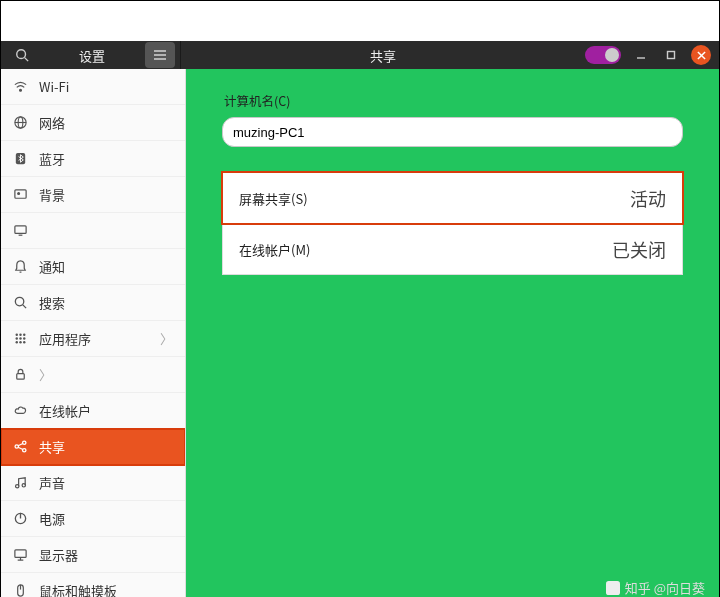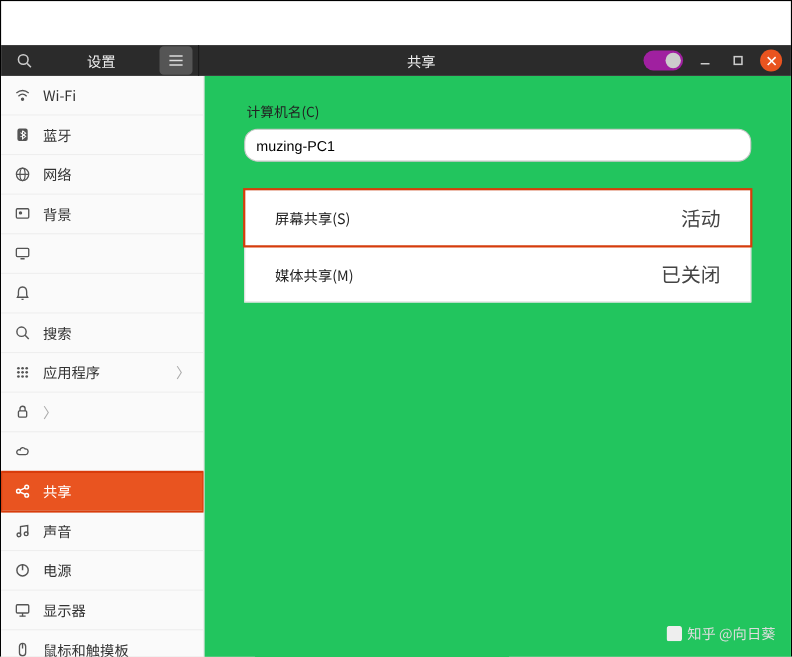--- a/index.html
+++ b/index.html
@@ -21,25 +21,25 @@
 .sidebar-item { height: 36px; display: flex; align-items: center; padding: 0 12px; gap: 11px; color: #333; border-bottom: 1px solid #eee; cursor: pointer; }
 .sidebar-item.active { background: #e95420; color: #fff; }
 .sidebar-item.hl { outline: 2px solid #d83c0b; outline-offset: -1px; position: relative; z-index: 1; }
 .sidebar-icon { width: 15px; height: 15px; display: flex; align-items: center; justify-content: center; color: #555; flex-shrink: 0; }
 .sidebar-item.active .sidebar-icon { color: #fff; }
 .sidebar-label { flex: 1; font-size: 13px; }
 .chevron { color: #aaa; font-size: 13px; }
 .content { flex: 1; padding: 22px 36px; background: #22c55e; }
 .section-label { font-size: 12.5px; color: #222; margin-bottom: 7px; padding-left: 2px; }
 .text-input { width: 100%; height: 30px; border: 1px solid #c8c8c8; border-radius: 12px; padding: 0 10px; font-size: 13px; background: #fff; margin-bottom: 25px; }
-.setting-row { height: 52px; background: #fff; border: 1px solid #ddd; display: flex; align-items: center; padding: 0 27px; justify-content: space-between; cursor: pointer; margin-bottom: -1px; }
+.setting-row { height: 52px; background: #fff; border: 1px solid #ddd; display: flex; align-items: center; padding: 0 16px; justify-content: space-between; cursor: pointer; margin-bottom: -1px; }
 .setting-row.hl { outline: 2px solid #d83c0b; outline-offset: -1px; position: relative; z-index: 2; }
 .setting-label { font-size: 13px; color: #222; }
 .setting-status { font-size: 18px; color: #444; }
-.watermark { position: absolute; right: 15px; bottom: 12px; color: #ddd; font-size: 13px; display: flex; align-items: center; gap: 5px; pointer-events: none; }
+.watermark { position: absolute; right: 15px; bottom: 0; color: #ddd; font-size: 13px; display: flex; align-items: center; gap: 5px; pointer-events: none; }
 </style>
 </head>
 <body>
 
 <div class="window">
   <div class="titlebar">
     <div class="titlebar-left">
       <div class="search-btn">
         <svg width="14" height="14" viewBox="0 0 16 16" fill="none" stroke="#ccc" stroke-width="1.6">
             <circle cx="7" cy="7" r="5"></circle>
@@ -83,39 +83,39 @@
             <svg width="15" height="15" viewBox="0 0 16 16" fill="none" stroke="currentColor" stroke-width="1.3">
               <path d="M2 6 Q8 1 14 6"></path>
               <path d="M4 9 Q8 5 12 9"></path>
               <circle cx="8" cy="12" r="1" fill="currentColor"></circle>
             </svg>
           </span>
           <span class="sidebar-label">Wi-Fi</span>
         </div>
         <div class="sidebar-item">
           <span class="sidebar-icon">
-            <svg width="15" height="15" viewBox="0 0 16 16">
-              <rect x="3" y="2" width="10" height="12" rx="2" fill="currentColor"></rect>
-              <path d="M8 4 L8 12 L11 9.5 L6 6 M8 4 L11 6.5 L6 10" stroke="#fafafa" stroke-width="1" fill="none"></path>
-            </svg>
-          </span>
-          <span class="sidebar-label">蓝牙</span>
-        </div>
-        <div class="sidebar-item">
-          <span class="sidebar-icon">
             <svg width="15" height="15" viewBox="0 0 16 16" fill="none" stroke="currentColor" stroke-width="1.2">
               <circle cx="8" cy="8" r="6"></circle>
               <ellipse cx="8" cy="8" rx="2.5" ry="6"></ellipse>
               <line x1="2" y1="8" x2="14" y2="8"></line>
             </svg>
           </span>
           <span class="sidebar-label">网络</span>
         </div>
         <div class="sidebar-item">
           <span class="sidebar-icon">
+            <svg width="15" height="15" viewBox="0 0 16 16">
+              <rect x="3" y="2" width="10" height="12" rx="2" fill="currentColor"></rect>
+              <path d="M8 4 L8 12 L11 9.5 L6 6 M8 4 L11 6.5 L6 10" stroke="#fafafa" stroke-width="1" fill="none"></path>
+            </svg>
+          </span>
+          <span class="sidebar-label">蓝牙</span>
+        </div>
+        <div class="sidebar-item">
+          <span class="sidebar-icon">
             <svg width="15" height="15" viewBox="0 0 16 16" fill="none" stroke="currentColor" stroke-width="1.3">
               <rect x="2" y="3" width="12" height="9" rx="1"></rect>
               <circle cx="6" cy="7" r="1" fill="currentColor"></circle>
             </svg>
           </span>
           <span class="sidebar-label">背景</span>
         </div>
         <div class="sidebar-item">
           <span class="sidebar-icon">
             <svg width="15" height="15" viewBox="0 0 16 16" fill="none" stroke="currentColor" stroke-width="1.3">
@@ -124,20 +124,21 @@
             </svg>
           </span>
         </div>
         <div class="sidebar-item">
           <span class="sidebar-icon">
             <svg width="15" height="15" viewBox="0 0 16 16" fill="none" stroke="currentColor" stroke-width="1.3">
               <path d="M8 2 C5 2 4 4 4 7 L4 10 L3 12 L13 12 L12 10 L12 7 C12 4 11 2 8 2 Z"></path>
               <line x1="7" y1="14" x2="9" y2="14"></line>
             </svg>
           </span>
+          <span class="sidebar-label">通知</span>
         </div>
         <div class="sidebar-item">
           <span class="sidebar-icon">
             <svg width="15" height="15" viewBox="0 0 16 16" fill="none" stroke="currentColor" stroke-width="1.4">
               <circle cx="7" cy="7" r="4.5"></circle>
               <line x1="10.5" y1="10.5" x2="14" y2="14"></line>
             </svg>
           </span>
           <span class="sidebar-label">搜索</span>
         </div>
@@ -166,20 +167,21 @@
             </svg>
           </span>
           <span class="chevron">〉</span>
         </div>
         <div class="sidebar-item">
           <span class="sidebar-icon">
             <svg width="15" height="15" viewBox="0 0 16 16" fill="none" stroke="currentColor" stroke-width="1.3">
               <path d="M5 11 C3 11 2 9.5 2.5 8 C3 6 5 6 5.5 6.5 C6 4 9 3.5 10.5 5.5 C13 5 14 7.5 13 9.5 C12.5 11 11 11 11 11 Z"></path>
             </svg>
           </span>
+          <span class="sidebar-label">在线帐户</span>
         </div>
         <div class="sidebar-item active hl">
           <span class="sidebar-icon">
             <svg width="15" height="15" viewBox="0 0 16 16" fill="none" stroke="currentColor" stroke-width="1.4">
               <circle cx="4" cy="8" r="1.8"></circle>
               <circle cx="12" cy="4" r="1.8"></circle>
               <circle cx="12" cy="12" r="1.8"></circle>
               <line x1="5.5" y1="7.2" x2="10.5" y2="4.8"></line>
               <line x1="5.5" y1="8.8" x2="10.5" y2="11.2"></line>
             </svg>
@@ -227,21 +229,21 @@
       </div>
     <div class="content">
       <div class="section-label">计算机名(C)</div>
       <input class="text-input" value="muzing-PC1" style="">
       <div id="rows">
           <div class="setting-row hl">
             <span class="setting-label">屏幕共享(S)</span>
             <span class="setting-status">活动</span>
           </div>
           <div class="setting-row">
-            <span class="setting-label">媒体共享(M)</span>
+            <span class="setting-label">在线帐户(M)</span>
             <span class="setting-status">已关闭</span>
           </div>
         </div>
     </div>
   </div>
 </div>
 <div class="watermark">
   <svg width="14" height="14" viewBox="0 0 16 16">
       <rect width="16" height="16" rx="3" fill="#eee"></rect>
     </svg>

